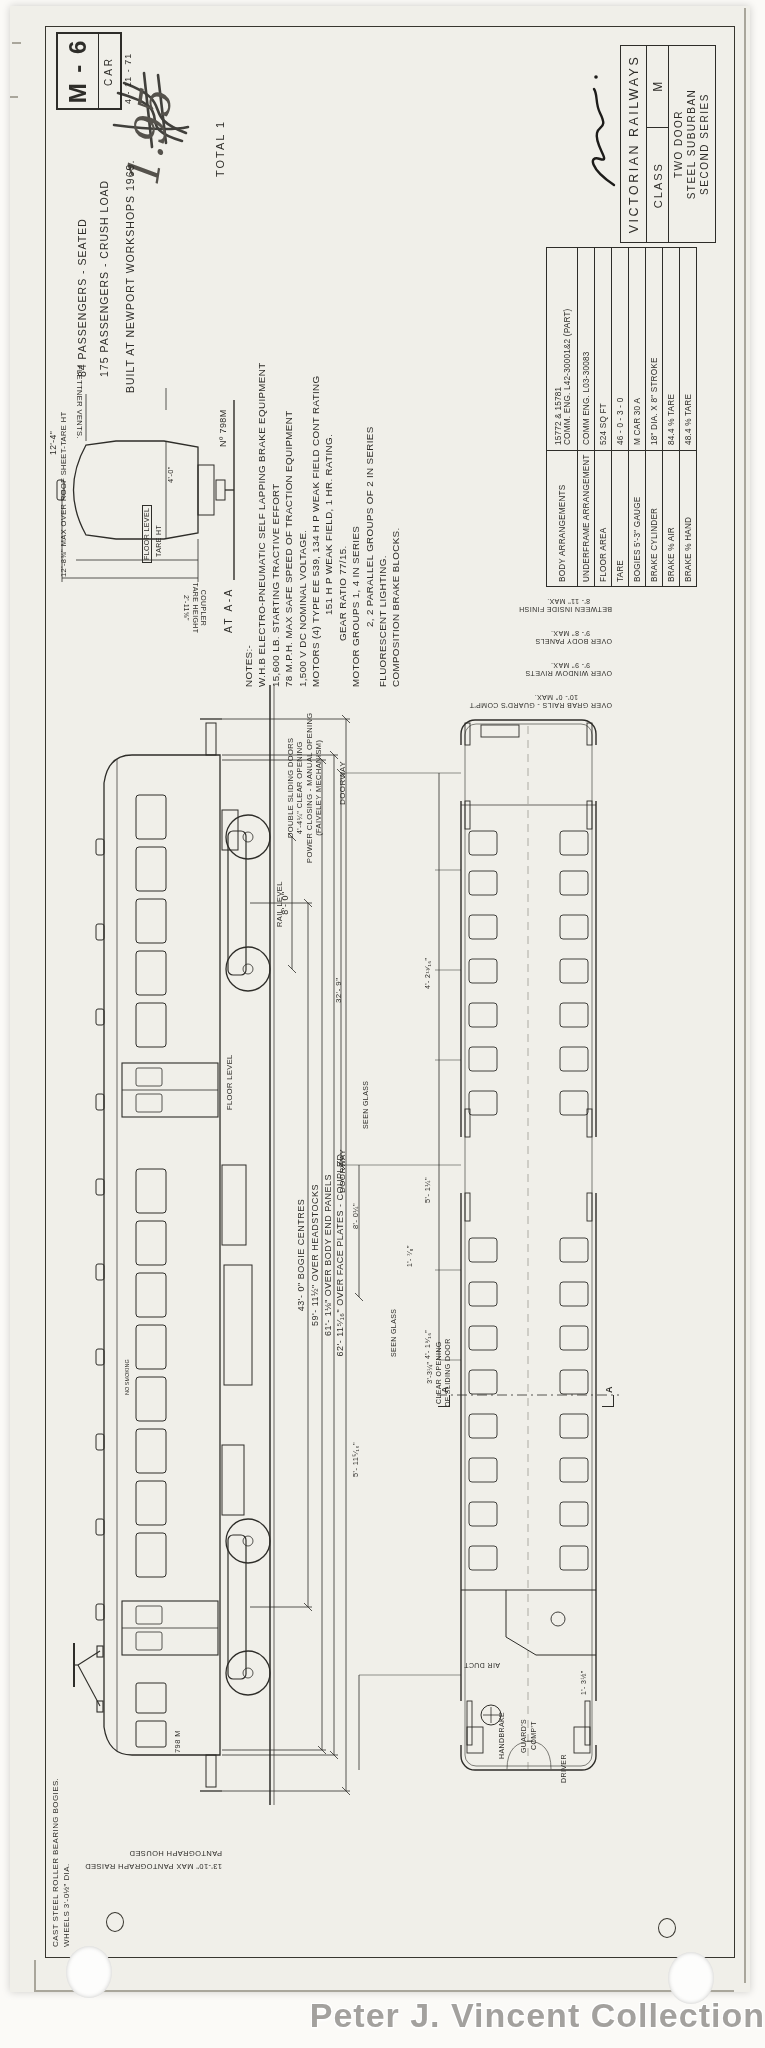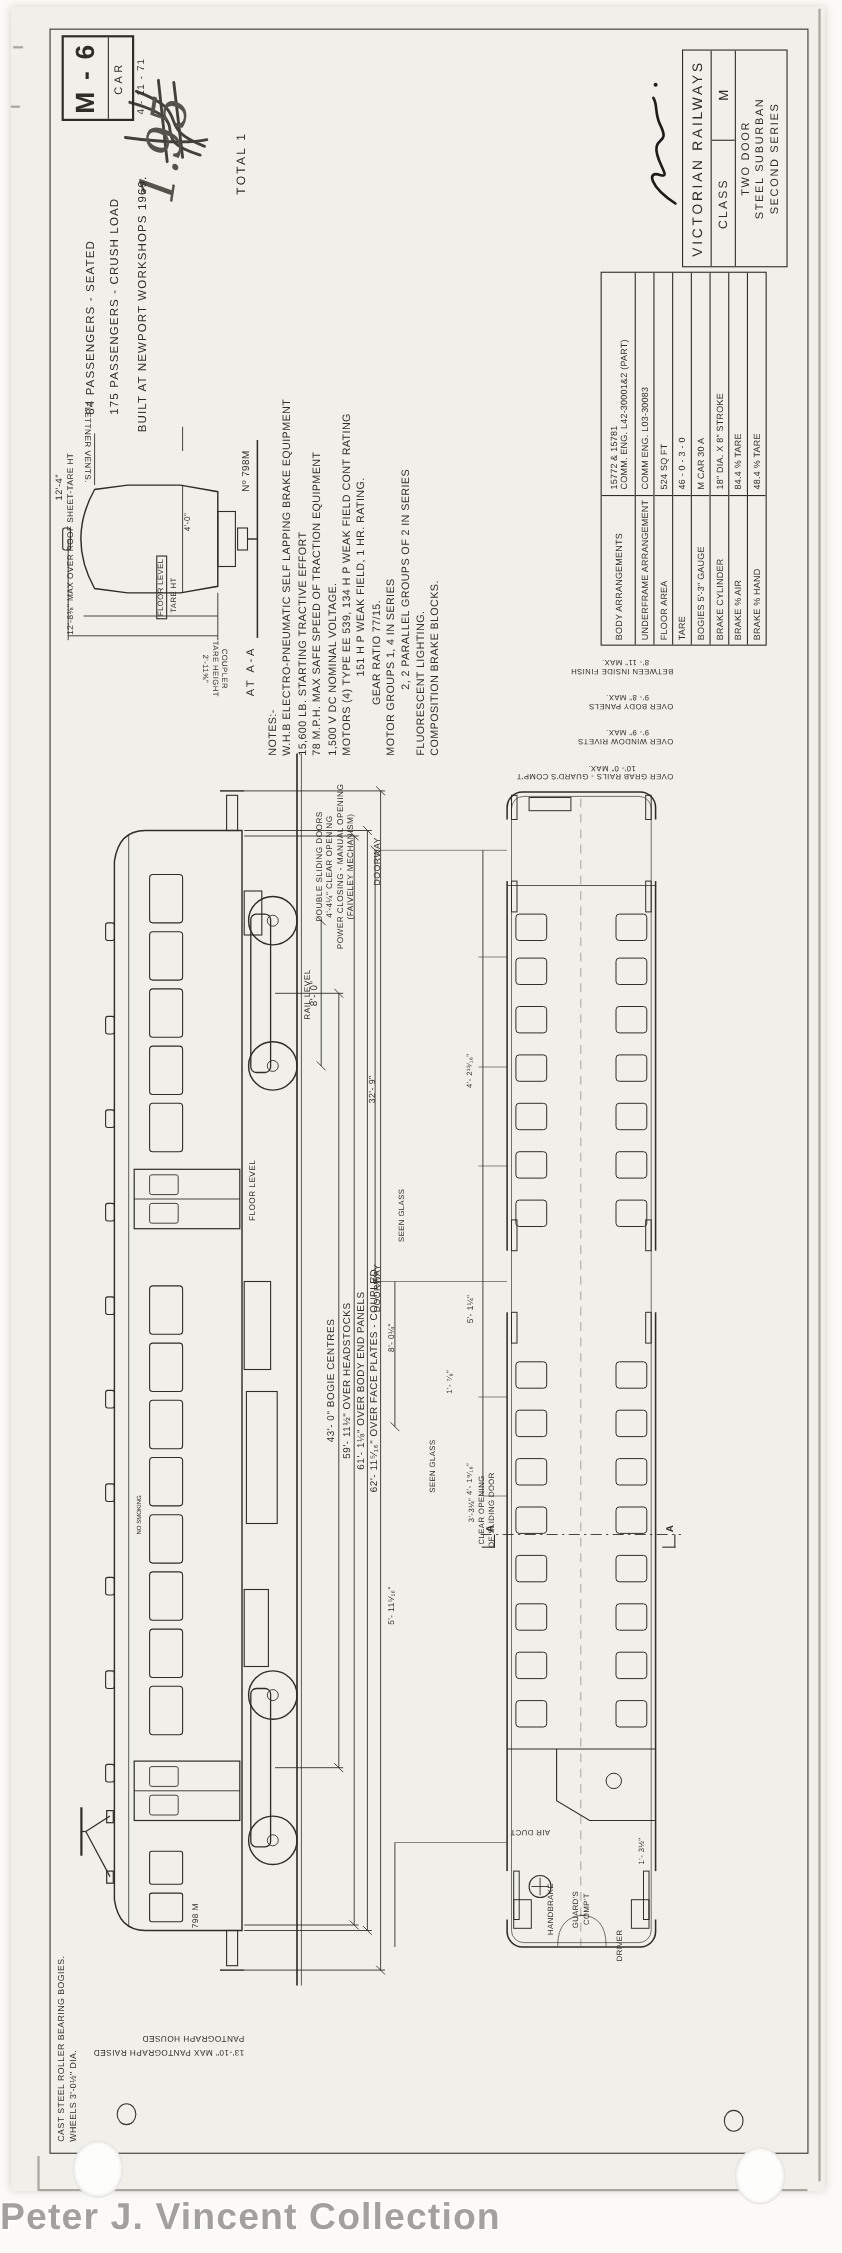--- a/index.html
+++ b/index.html
@@ -41,21 +41,21 @@
   
   .spec{position:absolute;left:1368px;top:500px;width:338px;border:1.4px solid #2e2d29;
       font-size:8.2px;letter-spacing:.2px;}
   .trow{display:flex;border-top:1px solid #2e2d29;min-height:16px;align-items:stretch;}
   .trow:first-child{border-top:none;}
   .tlab{width:128px;border-right:1px solid #2e2d29;padding:2px 3px 1px 4px;display:flex;
       flex-direction:column;justify-content:center;}
   .tval{flex:1;padding:2px 3px 1px 5px;display:flex;flex-direction:column;justify-content:center;}
   .notes{position:absolute;left:1268px;top:196px;font-size:9.8px;letter-spacing:.35px;line-height:13.4px;}
   svg{position:absolute;overflow:visible;}
-  .wm{position:absolute;left:0;right:0;top:1996px;text-align:left;font-size:34px;font-weight:bold;
+  .wm{position:absolute;left:0;right:0;top:1996px;text-align:right;font-size:34px;font-weight:bold;
       color:#a3a19e;letter-spacing:1px;
       text-shadow:1px 1px 0 #fff,-1px -1px 0 #fff,1px -1px 0 #fff,-1px 1px 0 #fff,0 2px 3px #fff;}
   .hole{position:absolute;width:46px;height:52px;background:#fdfdfc;border-radius:50%;
       box-shadow:inset 0 0 4px rgba(0,0,0,.22);}
   .ring{position:absolute;width:16px;height:18px;border:1.3px solid #38362f;border-radius:50%;}
   .amark{position:absolute;font-size:9px;font-weight:bold;}
   .amark .el{display:inline-block;width:11px;height:11px;border-left:1.5px solid #2e2d29;
       border-bottom:1.5px solid #2e2d29;vertical-align:-2px;margin-right:2px;}
 </style>
 </head>

